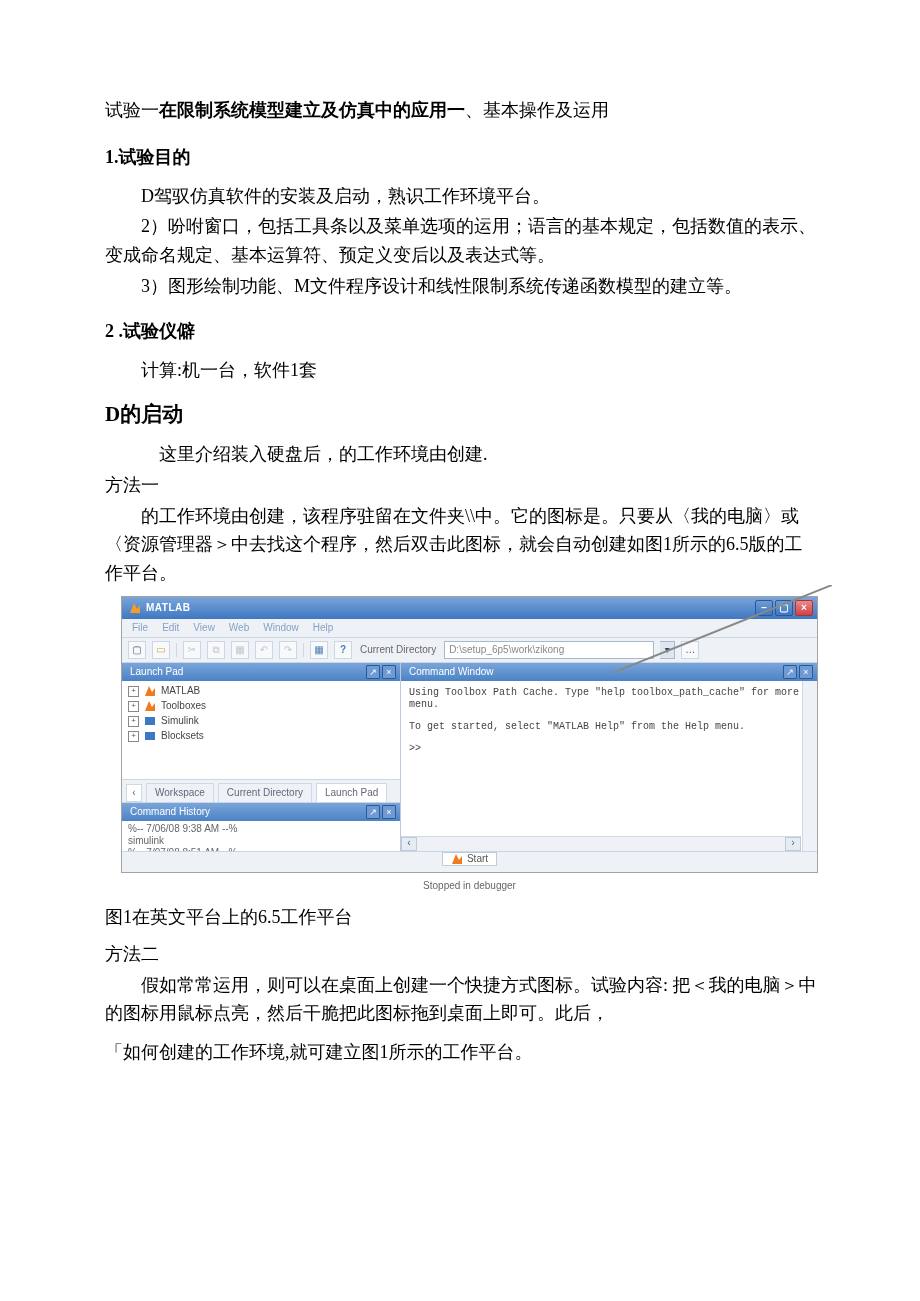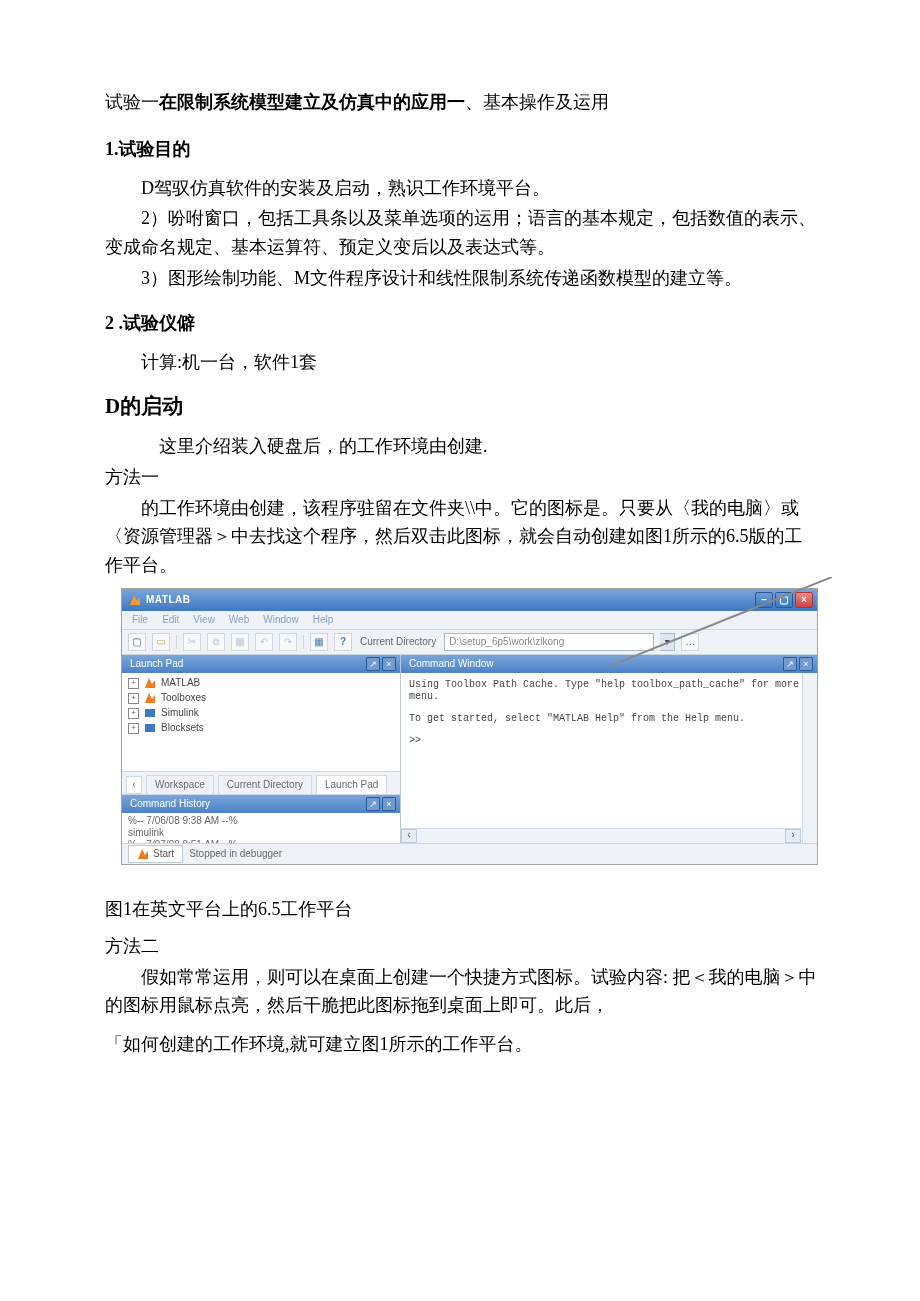--- a/index.html
+++ b/index.html
@@ -5,21 +5,21 @@
   body {
     margin: 0;
     background: #fff;
     font-family: "SimSun", "宋体", serif;
     font-size: 18px;
     color: #000;
     line-height: 1.6;
   }
   .page {
     width: 920px;
-    margin: 8px auto;
+    margin: 16px auto;
     padding: 80px 100px 60px 105px;
     box-sizing: border-box;
   }
   .bold { font-weight: bold; }
   .h1 { margin: 0 0 18px 0; font-size: 18px; }
   .h2 { margin: 16px 0 10px 0; font-size: 18px; font-weight: bold; }
   .h3 { margin: 14px 0 8px 0; font-size: 21px; font-weight: bold; }
   .p { margin: 2px 0; }
   .indent1 { text-indent: 2em; }
 
@@ -200,22 +200,23 @@
     right: 0; top: 0; bottom: 0;
     width: 14px;
     background: #eef2f7;
     border-left: 1px solid #d0dae6;
   }
   .statusbar {
     height: 20px;
     background: #eef2f7;
     border-top: 1px solid #c9d6e6;
     display: flex; align-items: center;
-    gap: 6px;
+    gap: 14px;
     padding: 0 6px;
+    flex-direction: column;
   }
   .start-btn {
     height: 16px;
     padding: 0 8px;
     background: #fff;
     border: 1px solid #c0cbd9;
     display: flex; align-items: center;
     gap: 4px;
     color: #555;
   }

